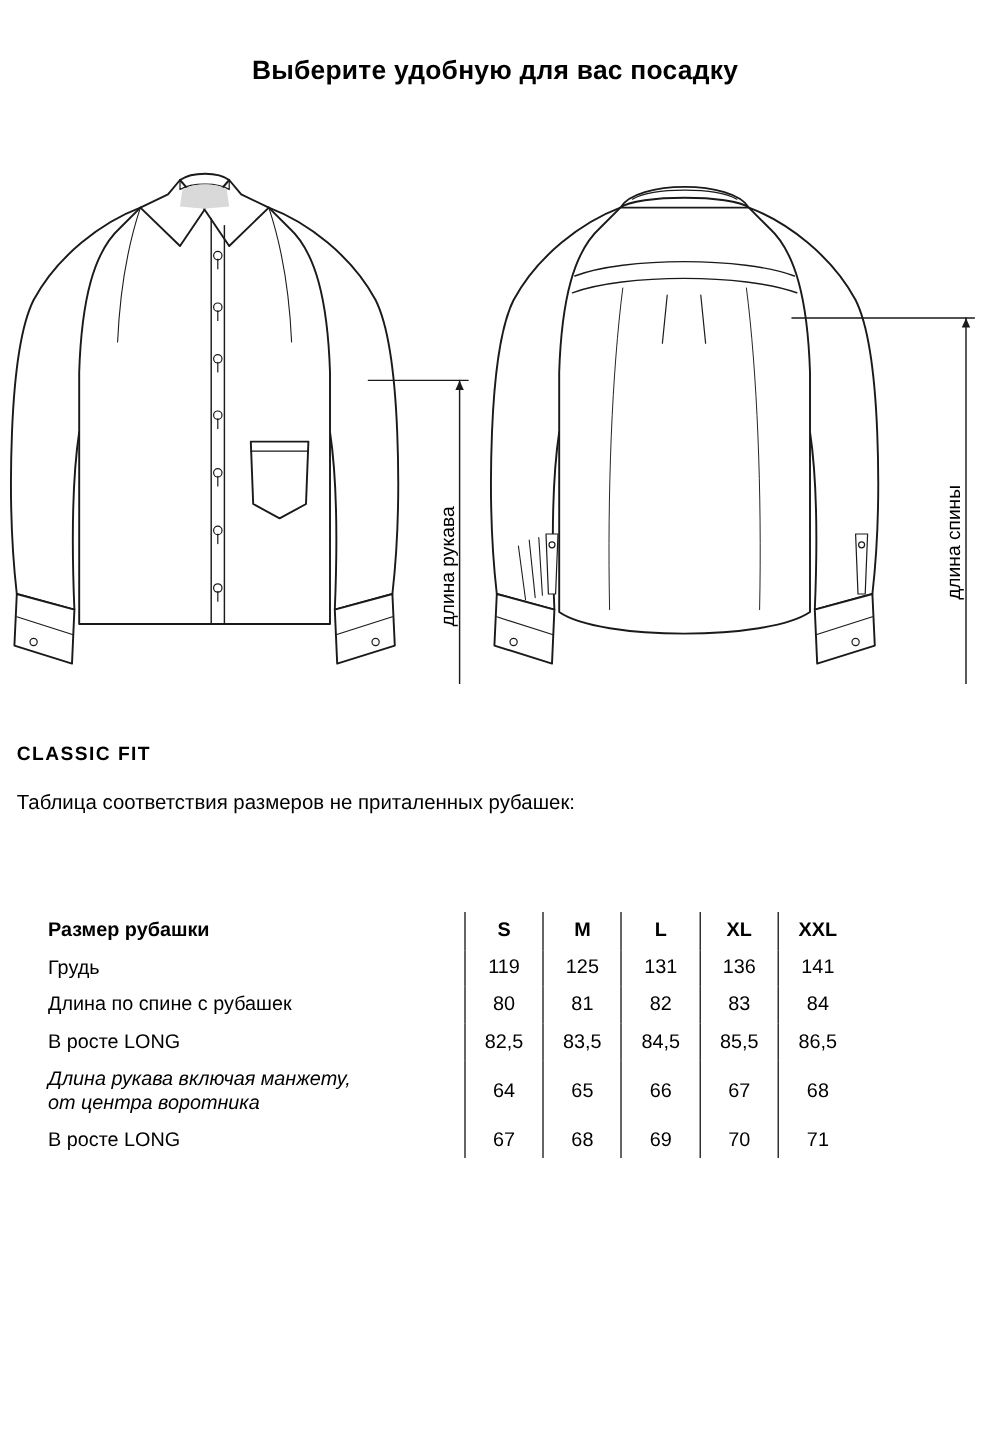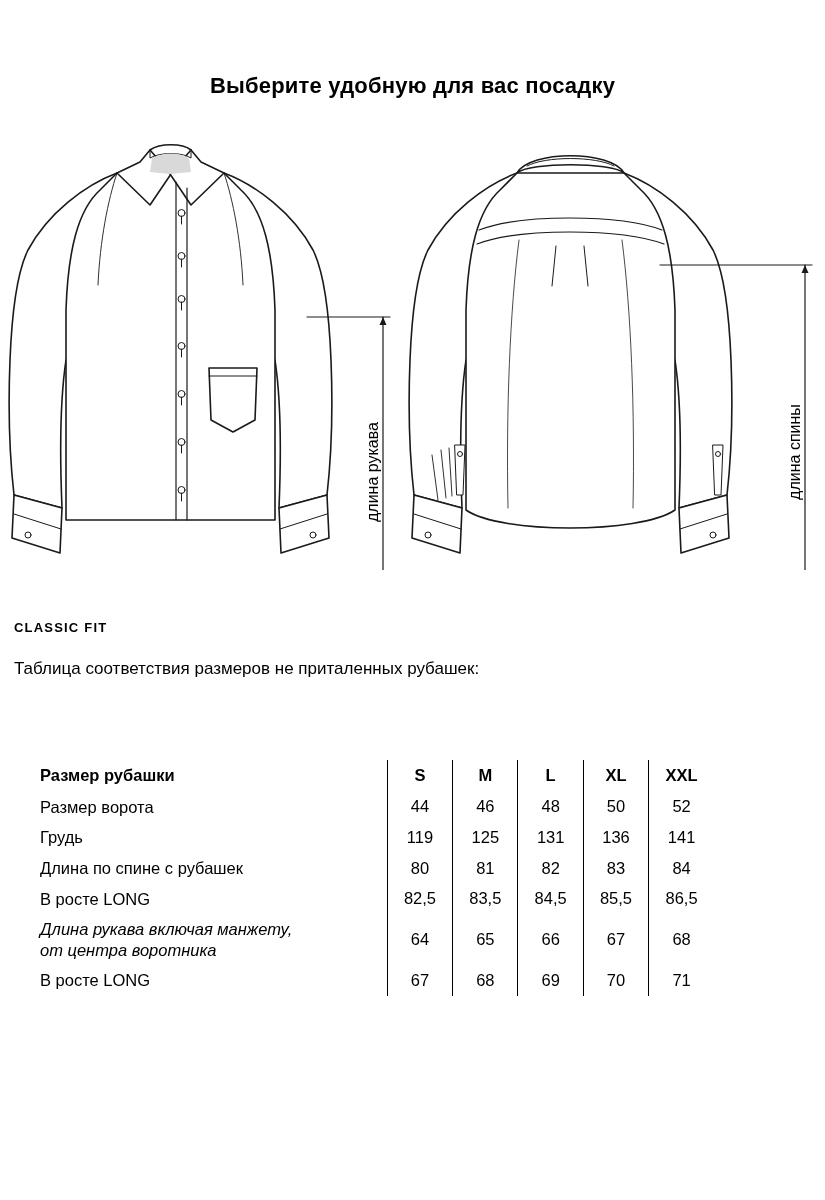--- a/index.html
+++ b/index.html
@@ -19,36 +19,35 @@
 
   .page-title {
     position: absolute;
     top: 46px;
     left: 0;
     width: 825px;
     text-align: center;
     font-size: 22px;
     font-weight: bold;
     letter-spacing: 0.2px;
-    margin-top: 27px;
   }
 
   .figure-area {
     position: absolute;
     top: 110px;
     left: 0;
     width: 825px;
     height: 460px;
   }
 
   .section-heading {
     position: absolute;
     top: 620px;
     left: 14px;
-    font-size: 13px;
+    font-size: 16px;
     font-weight: bold;
     letter-spacing: 1.2px;
     text-align: center;
   }
 
   .section-subtitle {
     position: absolute;
     top: 659px;
     left: 14px;
     font-size: 17px;
@@ -212,28 +211,20 @@
   <tbody>
     <tr class="header">
       <td class="label">Размер рубашки</td>
       <td class="val">S</td>
       <td class="val">M</td>
       <td class="val">L</td>
       <td class="val">XL</td>
       <td class="val">XXL</td>
     </tr>
     <tr>
-      <td class="label">Размер ворота</td>
-      <td class="val">44</td>
-      <td class="val">46</td>
-      <td class="val">48</td>
-      <td class="val">50</td>
-      <td class="val">52</td>
-    </tr>
-    <tr>
       <td class="label">Грудь</td>
       <td class="val">119</td>
       <td class="val">125</td>
       <td class="val">131</td>
       <td class="val">136</td>
       <td class="val">141</td>
     </tr>
     <tr>
       <td class="label">Длина по спине с рубашек</td>
       <td class="val">80</td>

